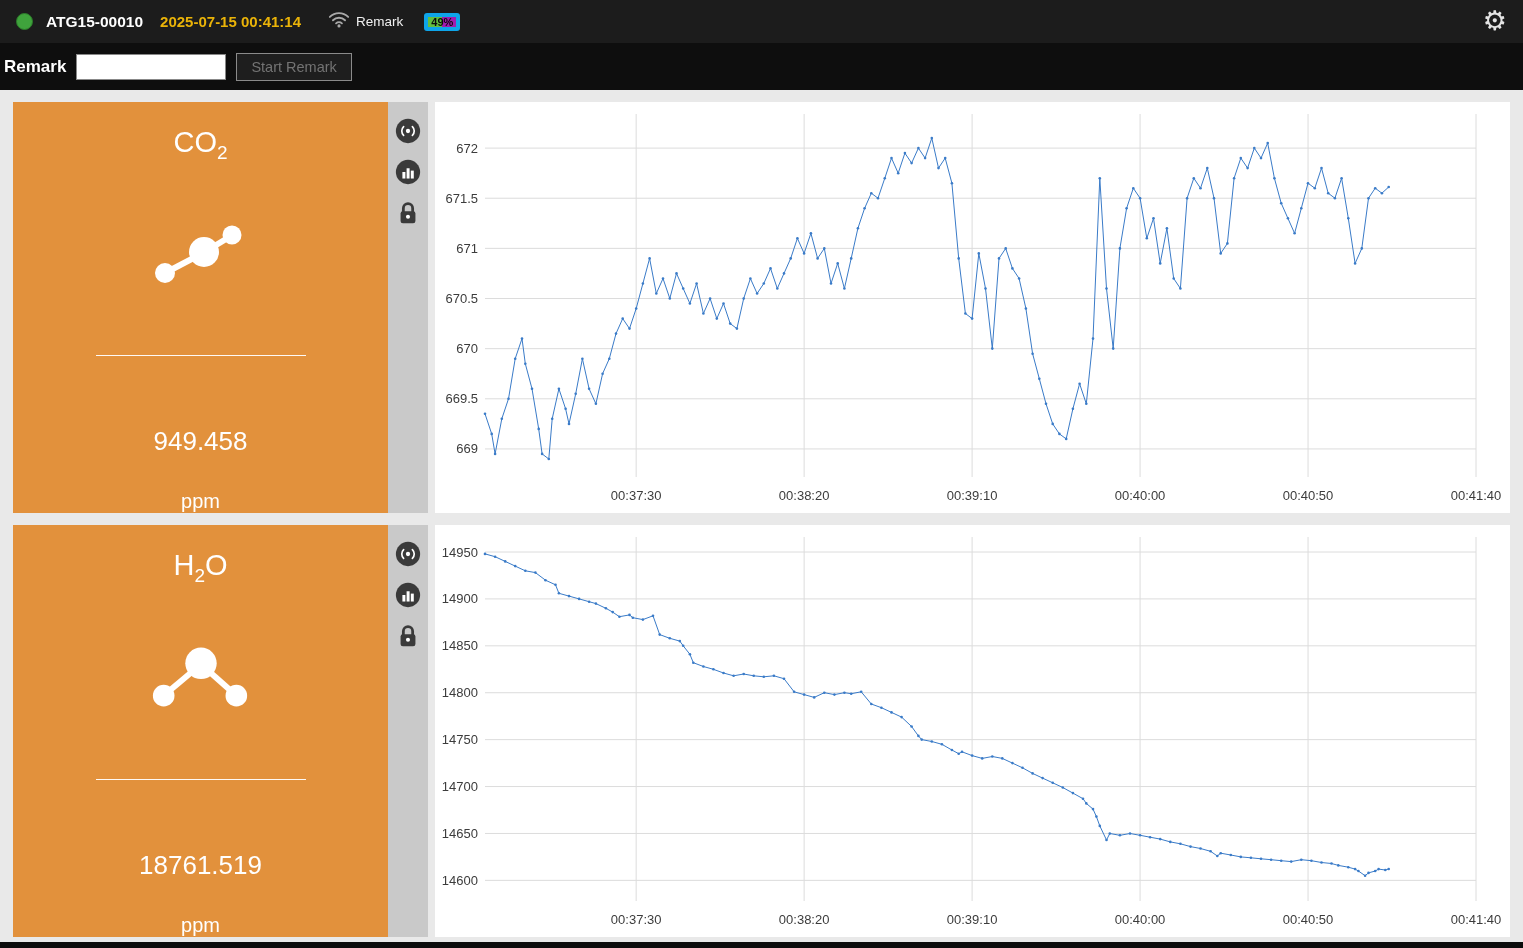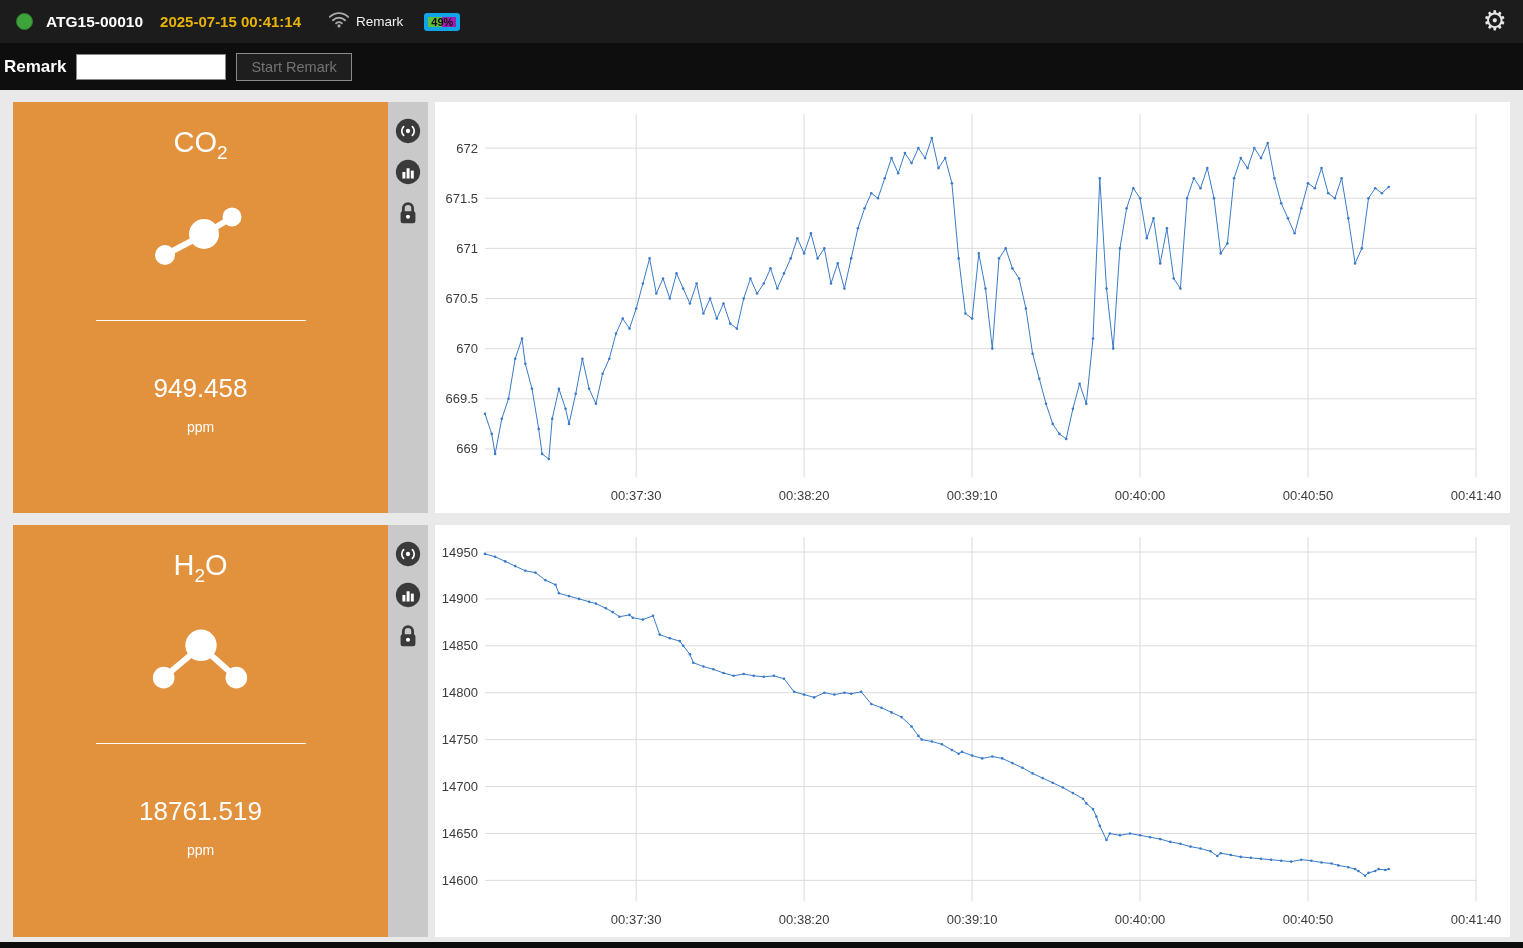--- a/index.html
+++ b/index.html
@@ -49,28 +49,28 @@
     font-size:14.5px; padding:0 14px; cursor:pointer; font-family:inherit;
   }
 
   
   .content { flex:1; background:#e9e9e9; padding:12px 13px 5px 13px; display:flex; flex-direction:column; gap:12px; }
   .panel { display:flex; height:411px; }
   .panel + .panel { height:412px; }
 
   .gas-card {
     width:375px; flex-shrink:0; background:#e2913c; color:#fff;
-    display:flex; flex-direction:column; align-items:center;
+    display:flex; flex-direction:column; align-items:center;justify-content:space-between;
   }
   .gas-title { font-size:29px; margin-top:24px; font-weight:400; }
   .gas-title sub { font-size:19px; }
   .molecule { margin-top:32px; height:82px; display:flex; align-items:center; }
   .gas-divider { width:210px; border-bottom:1px solid rgba(255,255,255,0.95); margin-top:42px; }
   .gas-value { font-size:26px; margin-top:52px; }
-  .gas-unit { font-size:14px; margin-top:15px; }
+  .gas-unit { font-size:20px; margin-top:15px; }
 
   .icon-strip {
     width:40px; flex-shrink:0; background:#c9c9c9;
     display:flex; flex-direction:column; align-items:center; padding-top:14px; gap:11px;
   }
   .icon-btn { width:30px; height:30px; cursor:pointer; display:flex; align-items:center; justify-content:center; }
 
   .chart-area { flex:1; background:#ffffff; position:relative; margin-left:7px; }
   .chart-area svg { display:block; }
   .chart-area svg text { font-family:"Liberation Sans","DejaVu Sans",sans-serif; font-size:13px; fill:#3c3c3c; }

